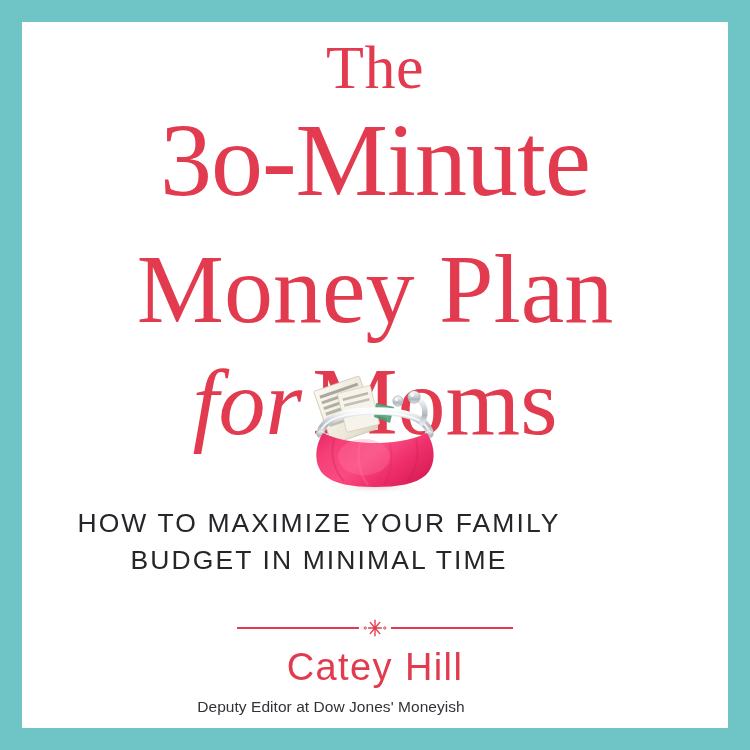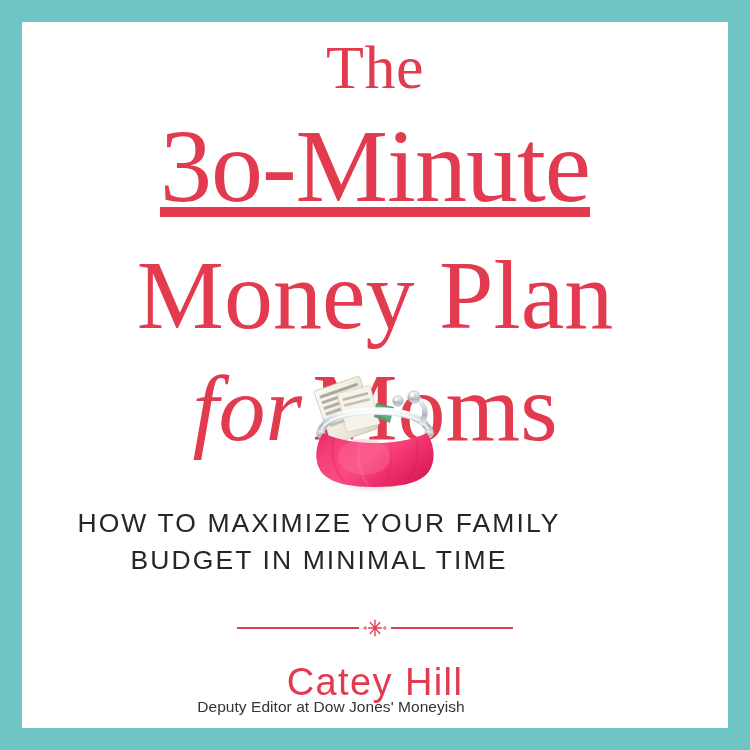--- a/index.html
+++ b/index.html
@@ -47,24 +47,23 @@
     line-height: 1;
   }
   .t-the {
     font-size: 62px;
     letter-spacing: 0.5px;
     height: 62px;
   }
   .t-thirty {
     font-size: 104px;
     letter-spacing: -1px;
-    margin-top: 16px;
+    margin-top: 10px;
     height: 104px;
     white-space: nowrap;
-    text-decoration: underline;
   }
   .t-money {
     font-size: 98px;
     letter-spacing: 0px;
     margin-top: 28px;
     height: 98px;
     white-space: nowrap;
   }
   .t-moms {
     font-size: 96px;
@@ -124,21 +123,21 @@
     width: 26px;
     height: 22px;
     margin: 0 3px;
     position: relative;
   }
 
   
   .author {
     position: absolute;
     left: 0;
-    top: 637px;
+    top: 622px;
     width: 706px;
     text-align: center;
     color: #E23A4E;
     font-family: "Liberation Sans", sans-serif;
     font-weight: 300;
     font-size: 38px;
     letter-spacing: 1.4px;
     line-height: 46px;
   }
   .credit {

